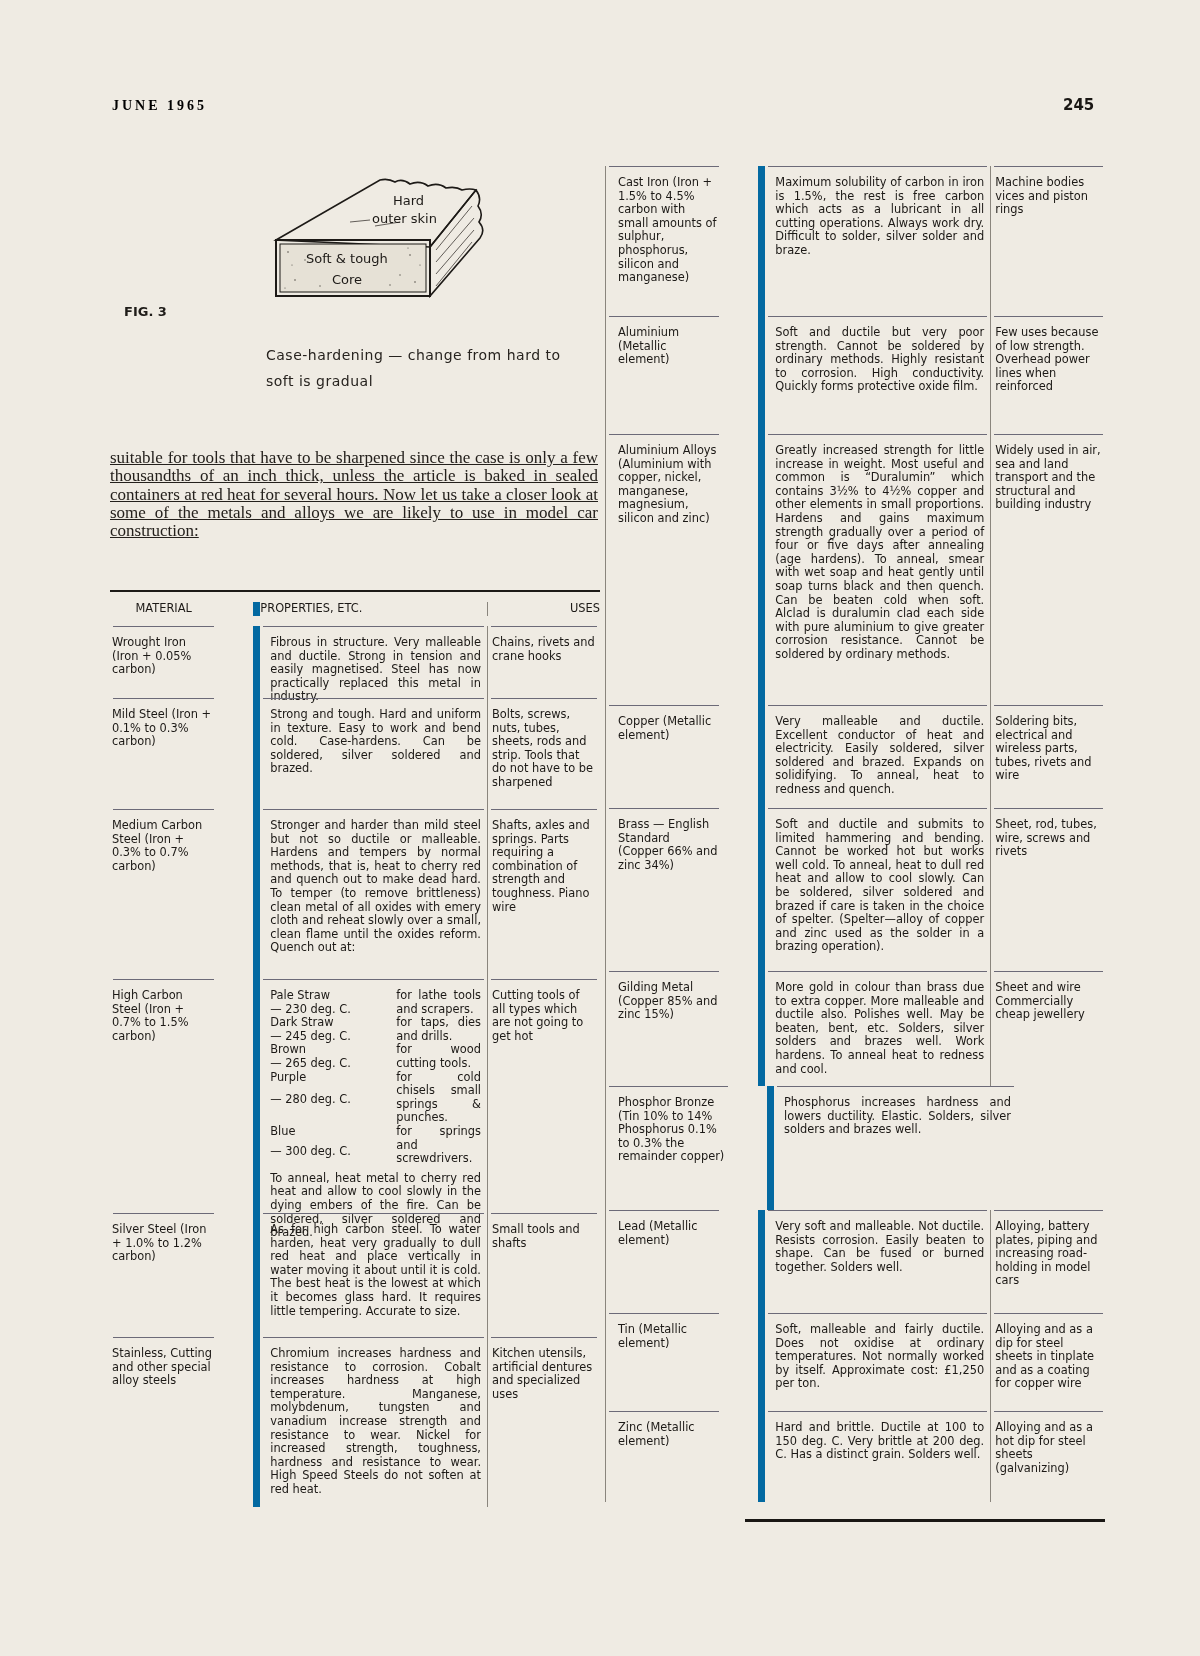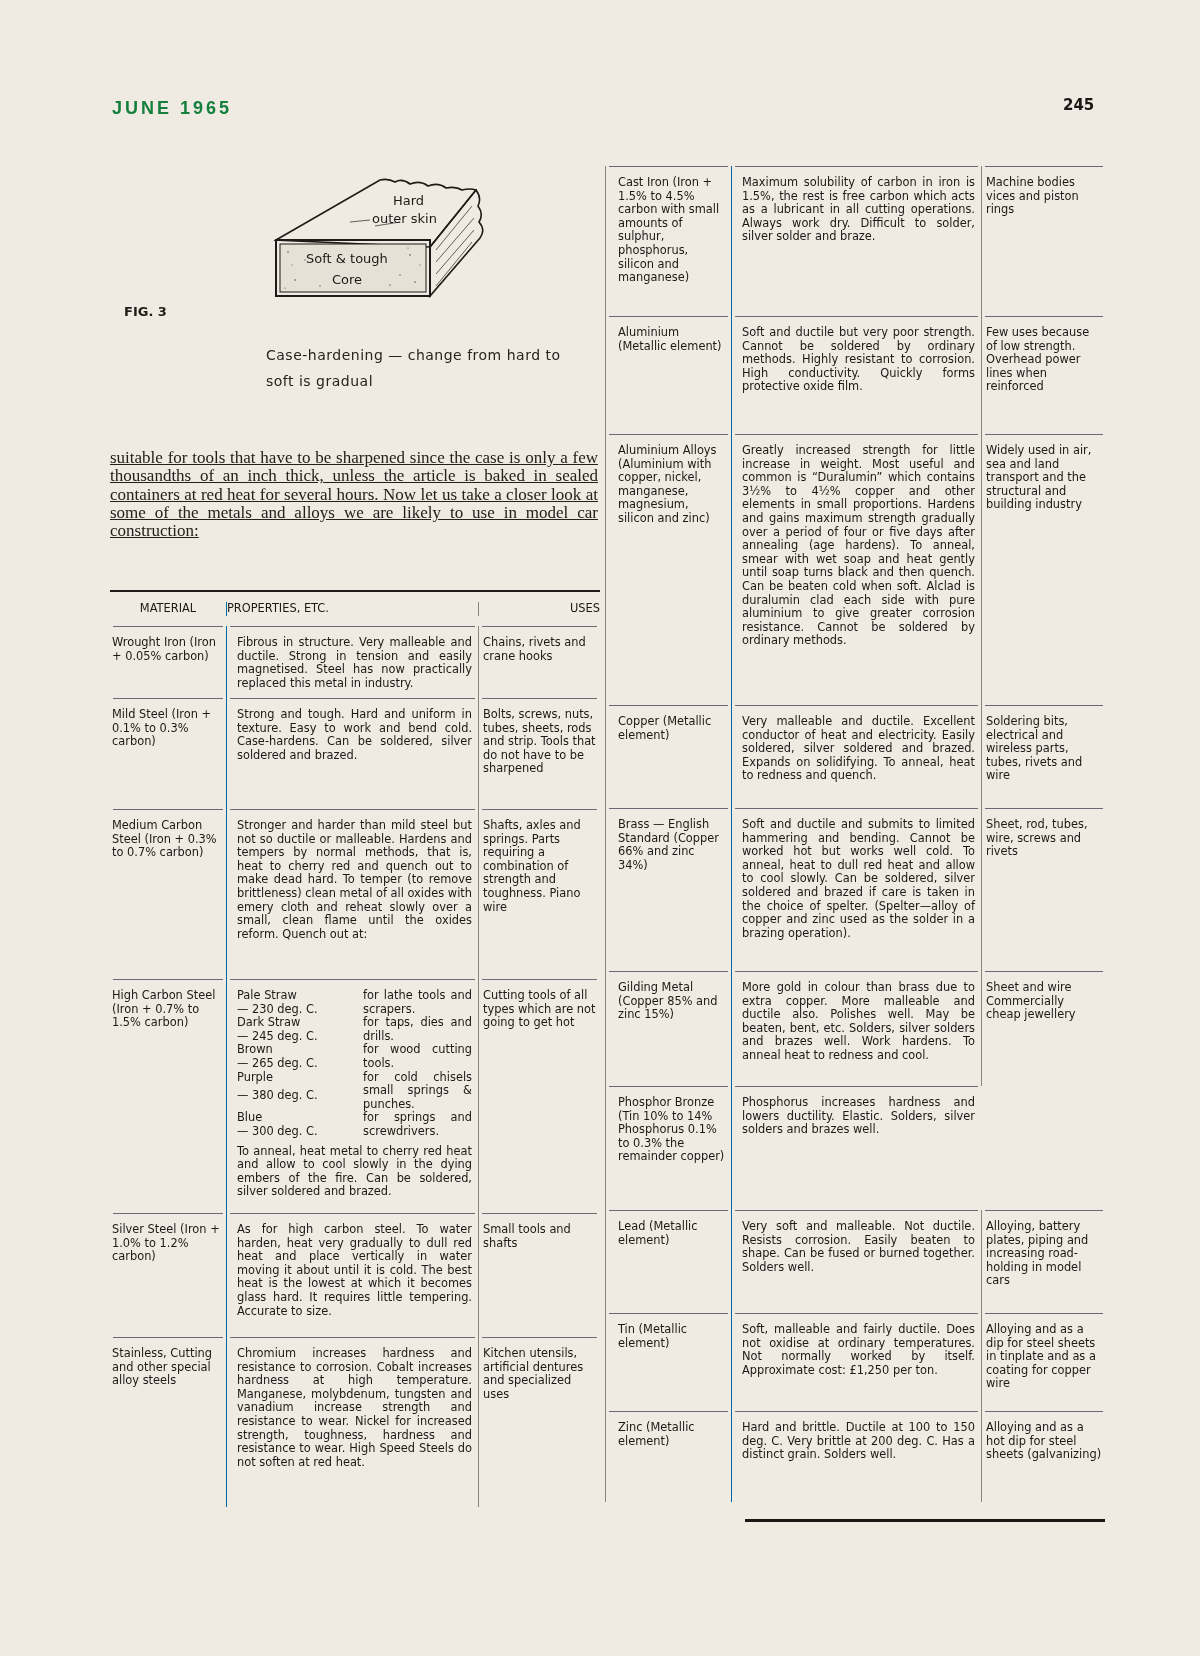--- a/index.html
+++ b/index.html
@@ -4,22 +4,22 @@
 <style>
   html, body { margin:0; padding:0; }
   body {
     width:1200px; height:1656px; position:relative; overflow:hidden;
     background:#efebe3;
     font-family:"DejaVu Sans", sans-serif;
     color:#1d1a17;
   }
   .page-header-left {
     position:absolute; left:112px; top:98px;
-    font-family:Liberation Sans, sans-serif; font-weight:bold;
-    font-size:18px; letter-spacing:3px; color:#15803d;
+    font-family:Liberation Serif, serif; font-weight:bold;
+    font-size:14px; letter-spacing:3px; color:#000000;
   }
   .page-number {
     position:absolute; left:1063px; top:96px;
     font-family:"DejaVu Sans", sans-serif; font-weight:bold;
     font-size:15px; color:#1a1714;
   }
   
   .figure { position:absolute; left:110px; top:160px; width:480px; height:240px; }
   .fig-label {
     position:absolute; left:14px; top:144px;
@@ -43,21 +43,21 @@
   .tbl-left { left:110px; top:590px; width:490px; border-top:2px solid #1d1a17; }
   .tbl-right { left:605px; top:166px; width:500px; border-left:1px solid #8a857d; }
   .tbl-head { display:flex; height:34px; align-items:center; font-size:12.5px; }
   .tbl-head .c { text-align:center; }
   .row { display:flex; }
   .c {
     box-sizing:border-box; font-size:11.4px; line-height:13.6px;
     padding:10px 4px 6px 4px; position:relative;
   }
   .c.mat { width:116px; padding-left:2px; }
-  .c.prop { width:252px; text-align:justify; border-left:1px solid #0369a1; padding-left:10px; padding-right:6px; }
+  .c.prop { width:252px; text-align:justify; border-left:7px solid #0369a1; padding-left:10px; padding-right:6px;margin-left:36px; }
   .c.use { width:122px; border-left:1px solid #8a857d; padding-left:4px; }
   .tbl-right .c.mat { width:125px; padding-left:12px; }
   .tbl-right .c.prop { width:250px; }
   .tbl-right .c.use { width:125px; }
   .row .c::before {
     content:""; position:absolute; top:0; left:3px; right:3px;
     border-top:1px solid #6c6a78;
   }
   .temper { display:grid; grid-template-columns:118px 1fr; column-gap:8px; }
   .temper .tcell { line-height:13.6px; }
@@ -143,21 +143,21 @@
         <div class="tcell" style="grid-row:span 2">for lathe tools and scrapers.</div>
         <div class="tcell">— 230 deg. C.</div>
         <div class="tcell">Dark Straw</div>
         <div class="tcell" style="grid-row:span 2">for taps, dies and drills.</div>
         <div class="tcell">— 245 deg. C.</div>
         <div class="tcell">Brown</div>
         <div class="tcell" style="grid-row:span 2">for wood cutting tools.</div>
         <div class="tcell">— 265 deg. C.</div>
         <div class="tcell">Purple</div>
         <div class="tcell" style="grid-row:span 3">for cold chisels small springs &amp; punches.</div>
-        <div class="tcell">— 380 deg. C.</div>
+        <div class="tcell">— 280 deg. C.</div>
         <div class="tcell"></div>
         <div class="tcell">Blue</div>
         <div class="tcell" style="grid-row:span 2">for springs and screwdrivers.</div>
         <div class="tcell">— 300 deg. C.</div>
       </div>
       <div class="temper-note">To anneal, heat metal to cherry red heat and allow to cool slowly in the dying embers of the fire. Can be soldered, silver soldered and brazed.</div>
     </div>
     <div class="c use">Cutting tools of all types which are not going to get hot</div>
   </div>
   <div class="row" style="height:124px">

